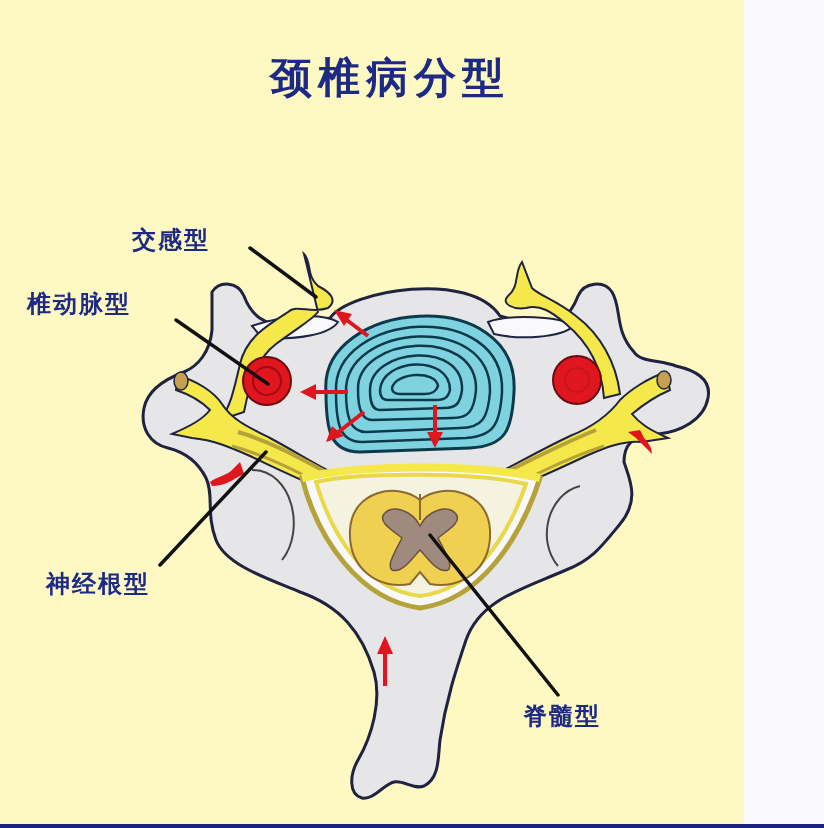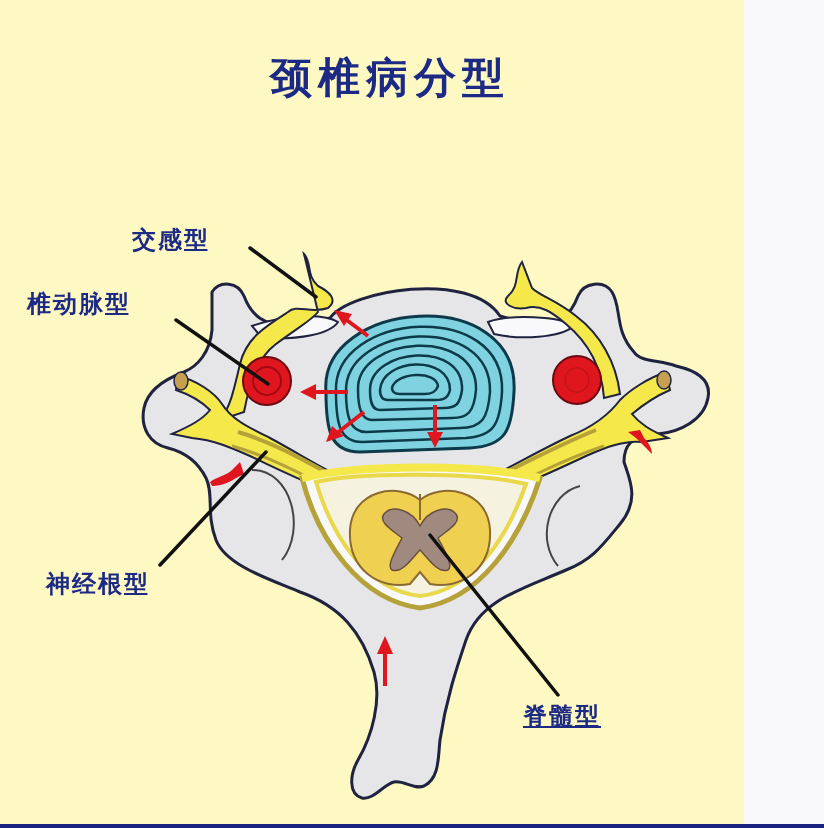--- a/index.html
+++ b/index.html
@@ -189,16 +189,16 @@
       <line x1="250" y1="248" x2="316" y2="297"></line>
       <line x1="176" y1="320" x2="268" y2="384"></line>
       <line x1="160" y1="565" x2="266" y2="452"></line>
       <line x1="430" y1="535" x2="558" y2="695"></line>
     </g>
   </svg>
 
   <div class="label" style="left:132px; top:216px;margin-top:8px;">交感型</div>
   <div class="label" style="left:46px; top:568px;">神经根型</div>
   <div class="label" style="left:27px; top:288px;">椎动脉型</div>
-  <div class="label" style="left:523px; top:700px;text-decoration:underline;">脊髓型</div>
+  <div class="label" style="left:523px; top:700px;">脊髓型</div>
 
   <div class="bottom-rule"></div>
 </div>
 
 </body></html>

